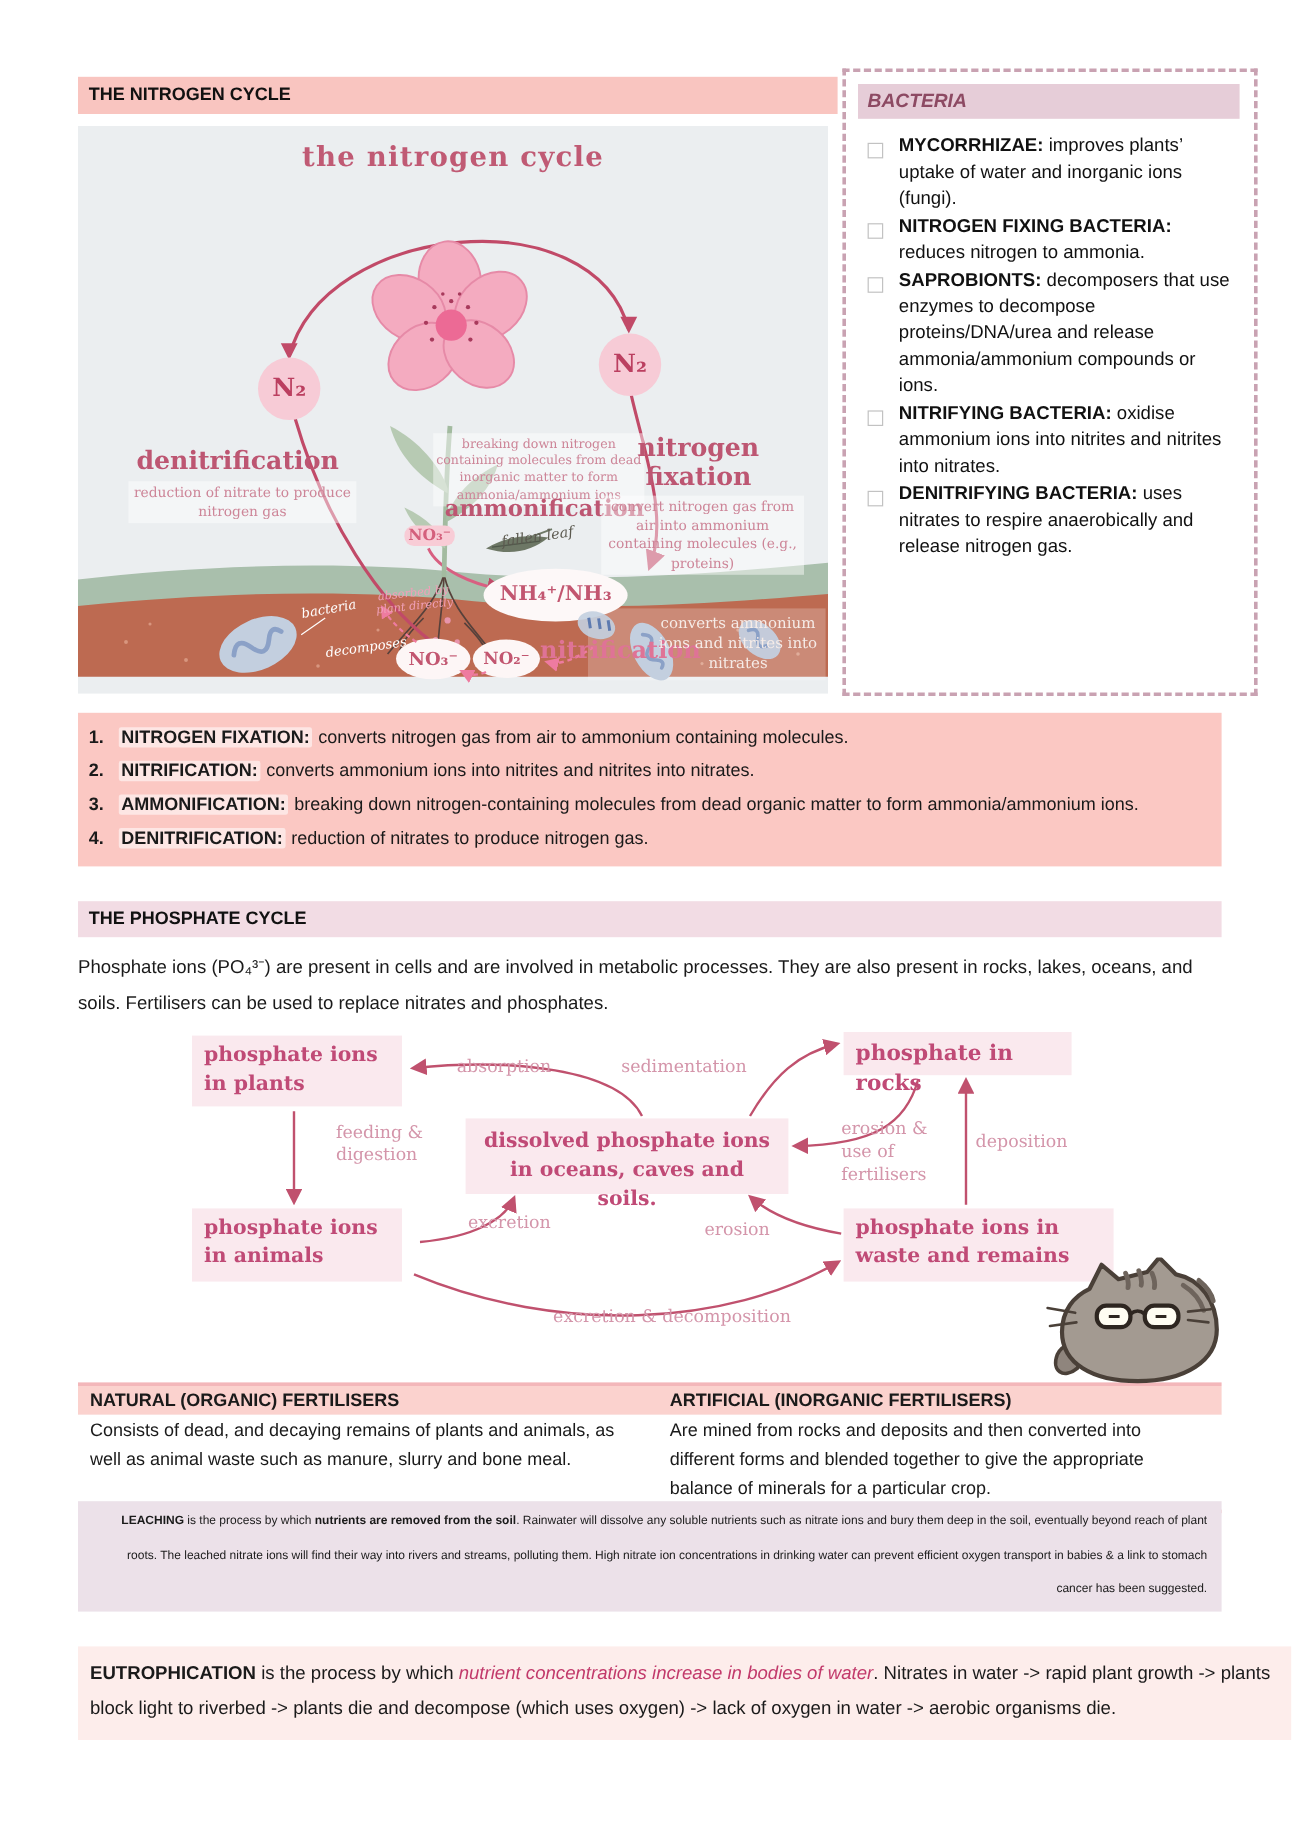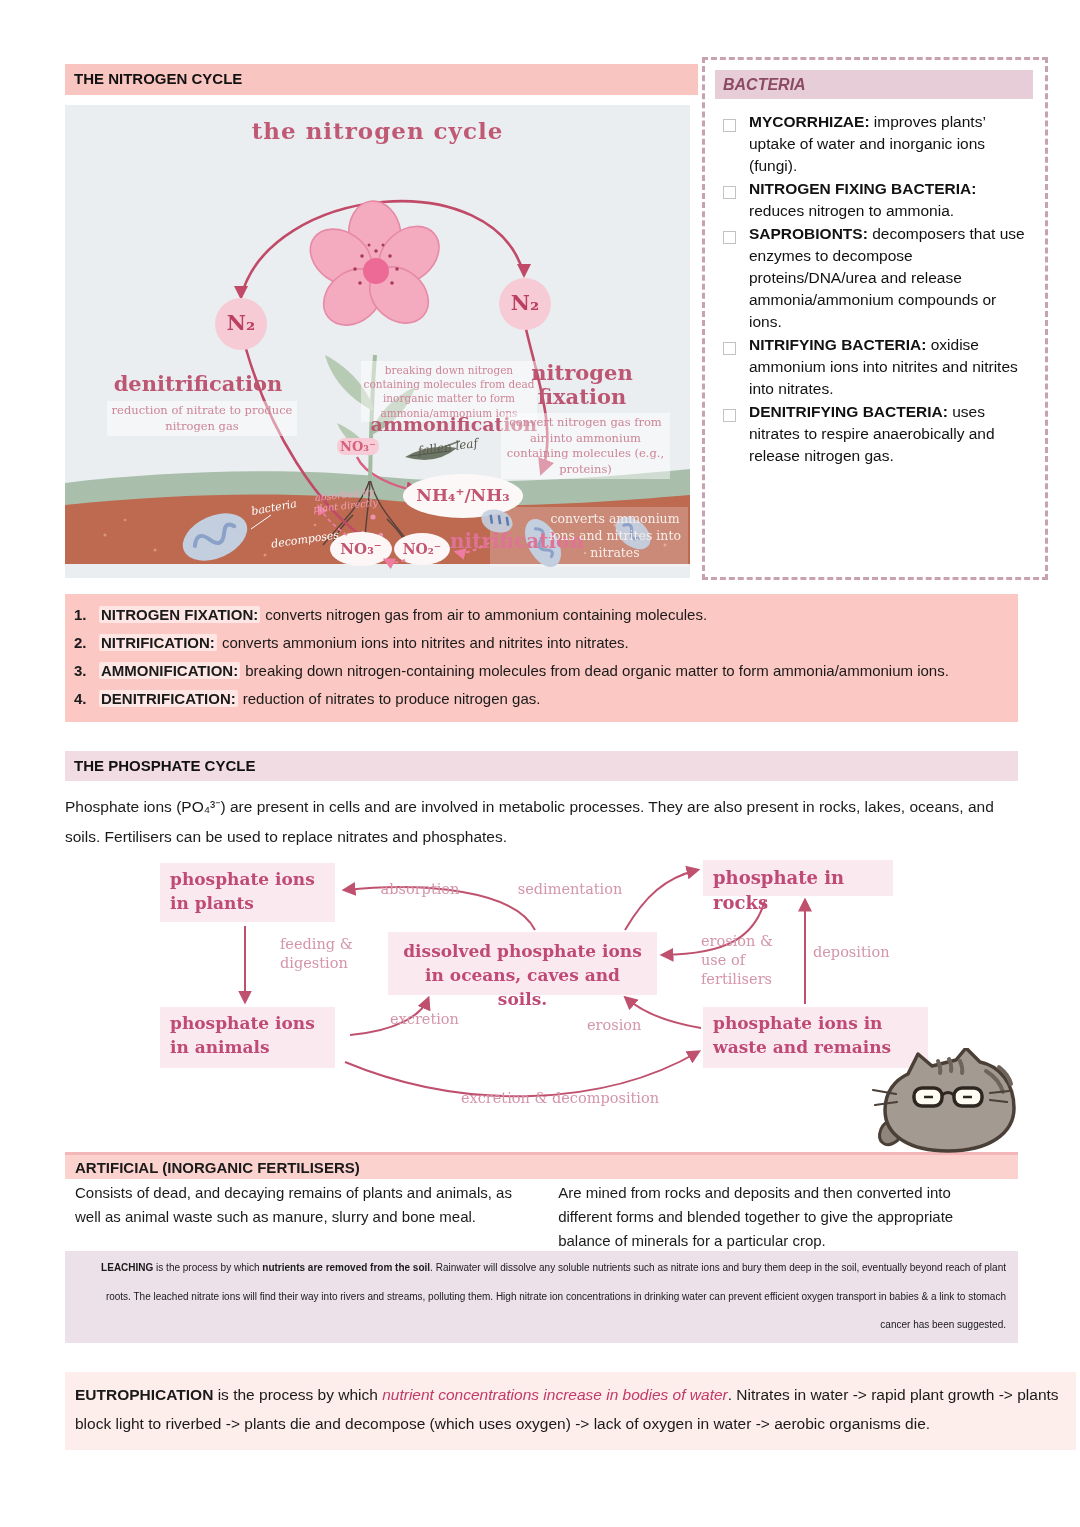--- a/index.html
+++ b/index.html
@@ -318,20 +318,21 @@
         <path d="M28 46 L 5 42"></path>
         <path d="M29 54 L 7 57"></path>
         <path d="M122 45 L 141 43"></path>
         <path d="M122 52 L 139 54"></path>
       </g>
     </svg>
   </div>
 
   <div class="abs" id="fert-table">
     <div class="fert-row fert-head">
+      <div>NATURAL (ORGANIC) FERTILISERS</div>
       <div>ARTIFICIAL (INORGANIC FERTILISERS)</div>
     </div>
     <div class="fert-row fert-body">
       <div>Consists of dead, and decaying remains of plants and animals, as well as animal waste such as manure, slurry and bone meal.</div>
       <div>Are mined from rocks and deposits and then converted into different forms and blended together to give the appropriate balance of minerals for a particular crop.</div>
     </div>
   </div>
 
   <div class="abs" id="leaching">
     <span class="bold">LEACHING</span><span> is the process by which </span><span class="bold">nutrients are removed from the soil</span><span>. Rainwater will dissolve any soluble nutrients such as nitrate ions and bury them deep in the soil, eventually beyond reach of plant roots. The leached nitrate ions will find their way into rivers and streams, polluting them. High nitrate ion concentrations in drinking water can prevent efficient oxygen transport in babies &amp; a link to stomach cancer has been suggested.</span>

